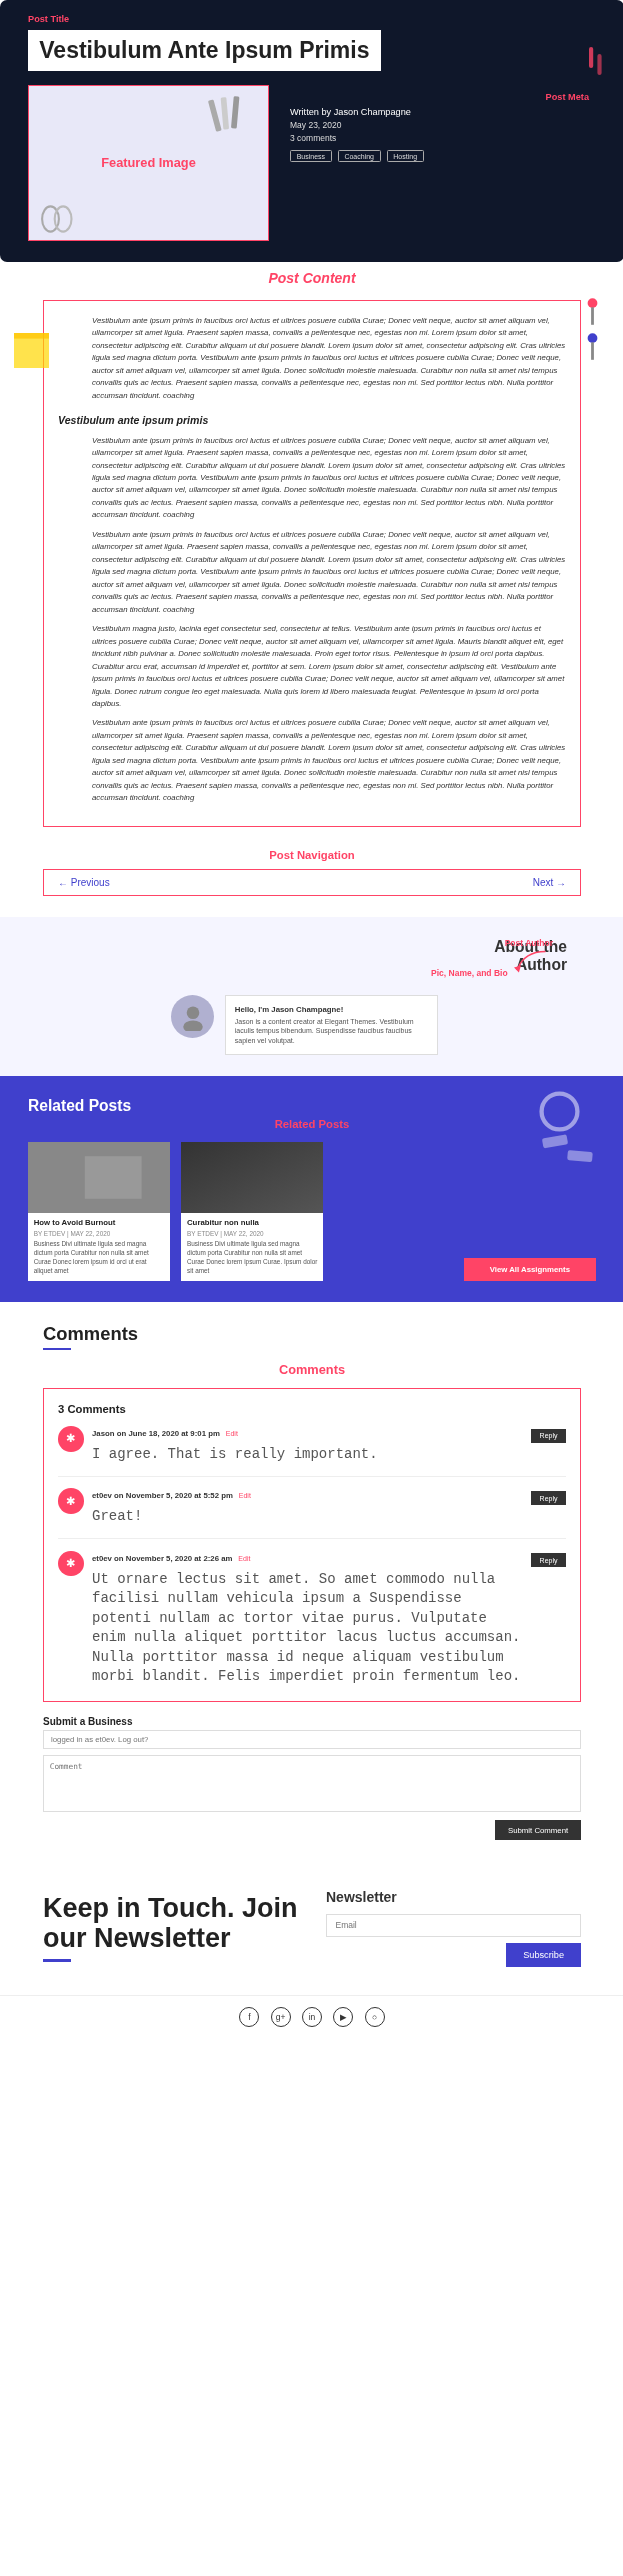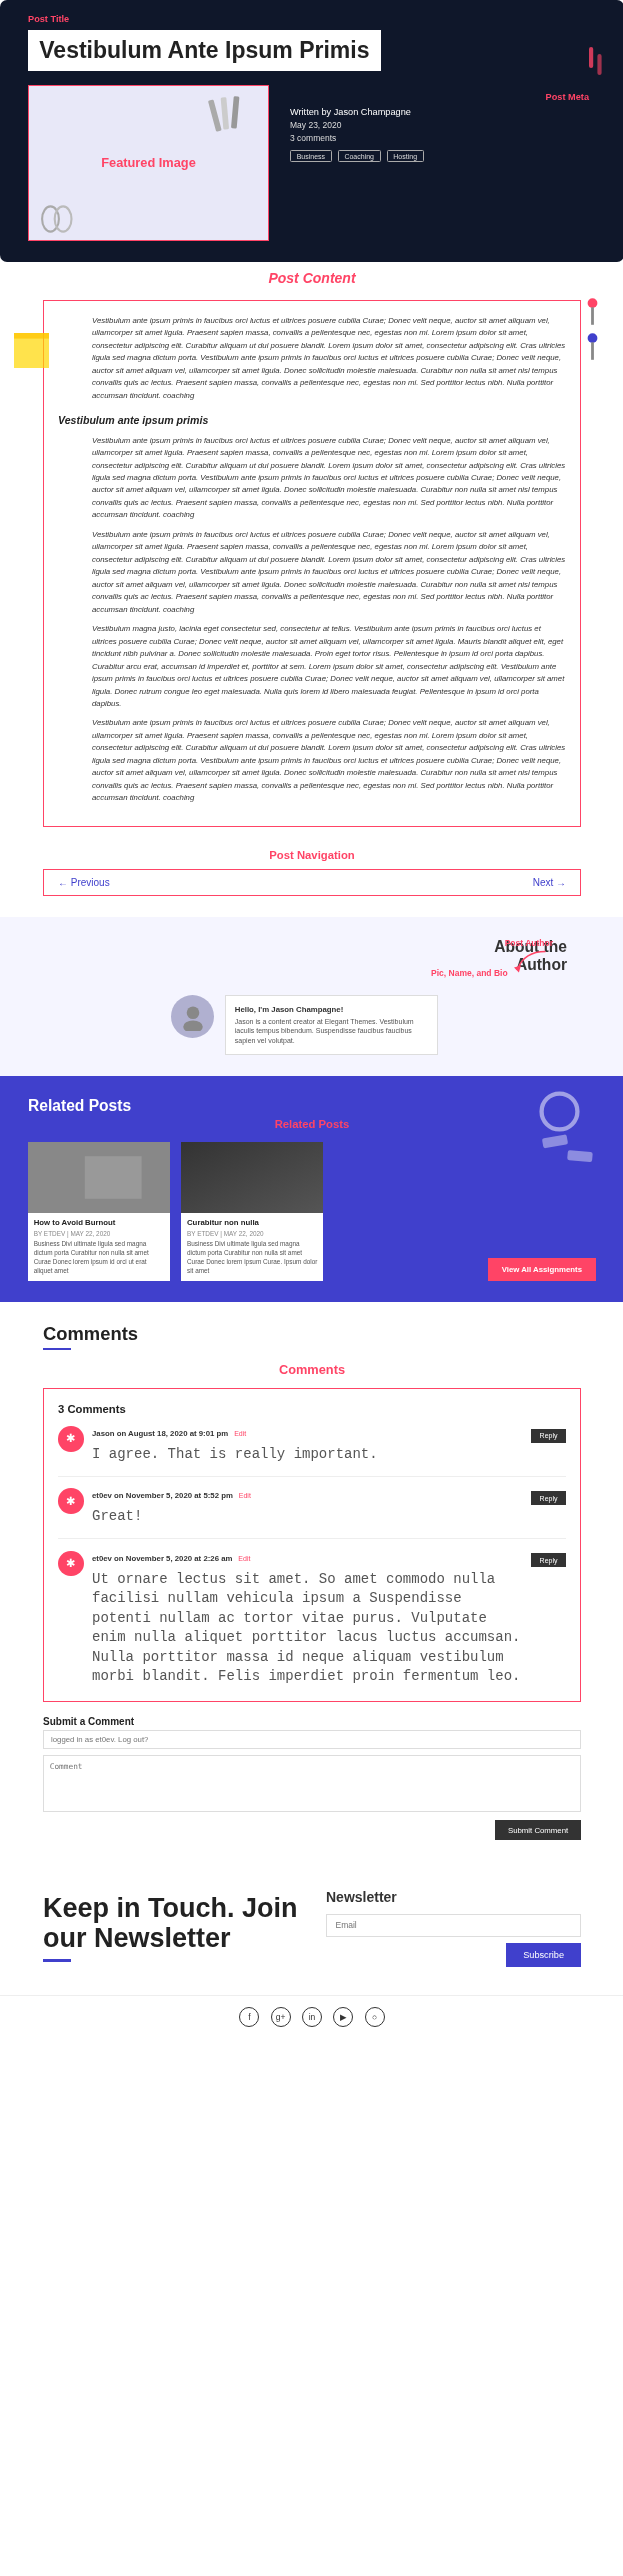--- a/index.html
+++ b/index.html
@@ -262,21 +262,21 @@
     }
     .related-post-text {
       font-size: 6.4px;
       color: #555;
       line-height: 1.4;
     }
     .view-all-btn {
       background: #ff4466;
       color: #fff;
       border: none;
-      padding: 7px 14px;
+      padding: 7px 26px;
       font-size: 7.8px;
       font-weight: bold;
       cursor: pointer;
       display: block;
       margin-top: 14px;
       margin-left: auto;
     }
 
     
     .comments-section {
@@ -643,21 +643,21 @@
   <div class="comments-section-title">Comments</div>
   <div class="comments-underline"></div>
   <div class="comments-label">Comments</div>
 
   <div class="comments-box">
     <div class="comments-count">3 Comments</div>
 
     <div class="comment-item">
       <div class="comment-avatar">✱</div>
       <div class="comment-body">
-        <span class="comment-author">Jason on August 18, 2020 at 9:01 pm</span>
+        <span class="comment-author">Jason on June 18, 2020 at 9:01 pm</span>
         <span class="comment-edit">Edit</span>
         <div class="comment-text">I agree. That is really important.</div>
       </div>
       <button class="reply-btn">Reply</button>
     </div>
 
     <div class="comment-item">
       <div class="comment-avatar">✱</div>
       <div class="comment-body">
         <span class="comment-author">et0ev on November 5, 2020 at 5:52 pm</span>
@@ -672,21 +672,21 @@
       <div class="comment-body">
         <span class="comment-author">et0ev on November 5, 2020 at 2:26 am</span>
         <span class="comment-edit">Edit</span>
         <div class="comment-text">Ut ornare lectus sit amet. So amet commodo nulla facilisi nullam vehicula ipsum a Suspendisse potenti nullam ac tortor vitae purus. Vulputate enim nulla aliquet porttitor lacus luctus accumsan. Nulla porttitor massa id neque aliquam vestibulum morbi blandit. Felis imperdiet proin fermentum leo.</div>
       </div>
       <button class="reply-btn">Reply</button>
     </div>
   </div>
 
   <div class="submit-comment-section">
-    <div class="submit-comment-title">Submit a Comment</div>
+    <div class="submit-comment-title">Submit a Business</div>
     <div class="submit-fields">
       <input class="submit-field" type="text" placeholder="logged in as et0ev. Log out?" style="">
     </div>
     <textarea class="submit-textarea" placeholder="Comment" style=""></textarea>
     <button class="submit-comment-btn">Submit Comment</button>
     <div style="clear:both;"></div>
   </div>
 </div>
 
 <div class="newsletter-section">

